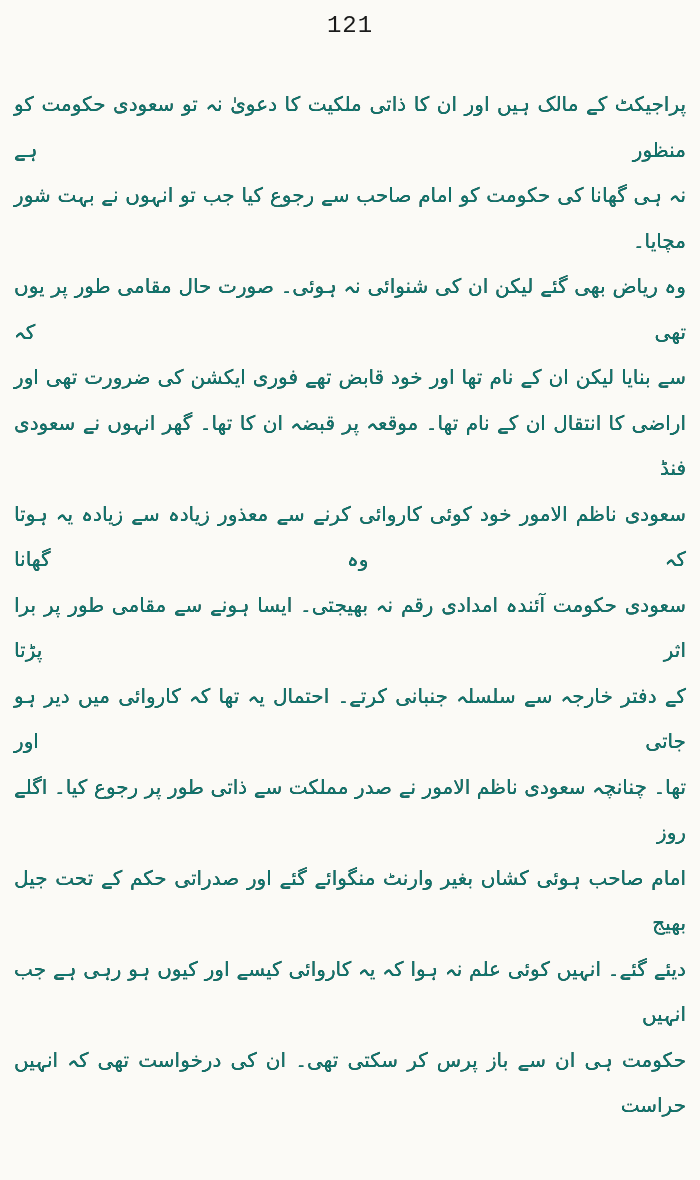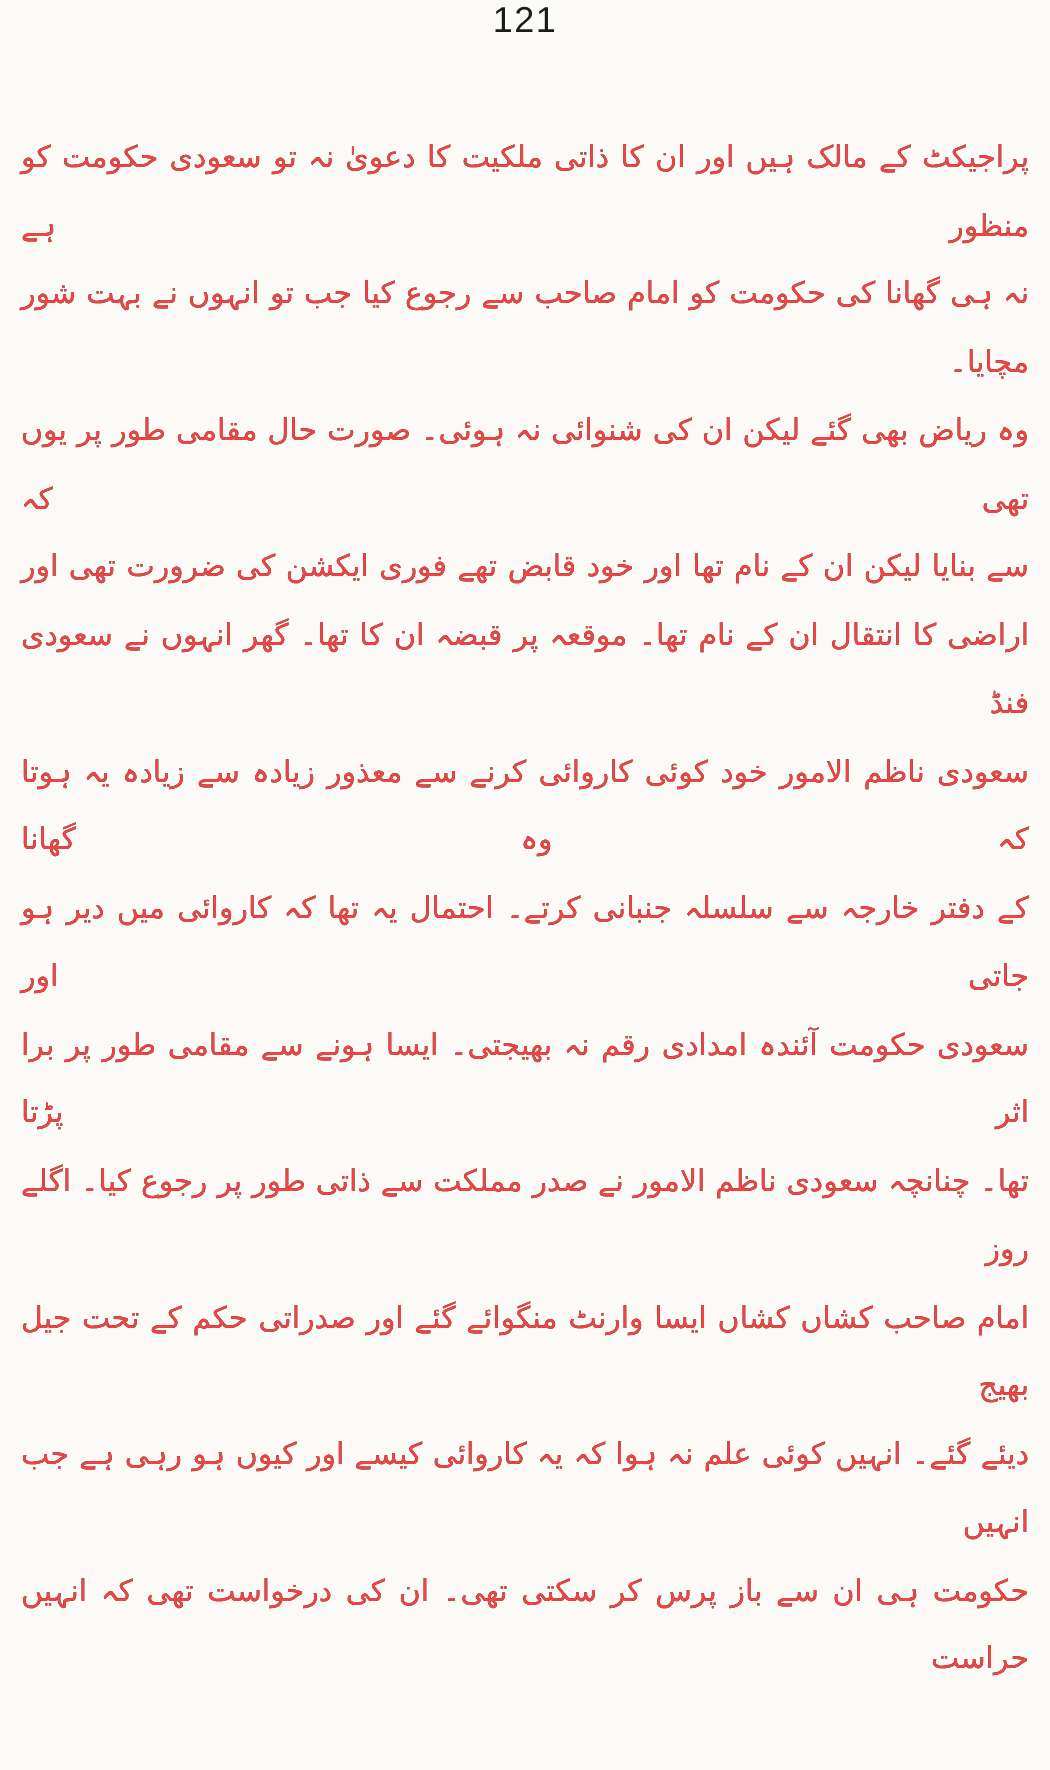--- a/index.html
+++ b/index.html
@@ -13,59 +13,60 @@
     height: 1180px;
     margin: 0 auto;
     background: #fbfaf6;
     color: #141414;
     overflow: hidden;
     box-sizing: border-box;
     font-family: "DejaVu Sans", sans-serif;
   }
   .page-number {
     text-align: center;
-    font-family: Liberation Sans, sans-serif;
+    padding-top: 12px;
+    font-family: Liberation Mono, monospace;
     font-size: 24px;
     letter-spacing: 1px;
     color: #1b1b1b;
   }
   .body-text {
     position: absolute;
     top: 82px;
     right: 14px;
     left: 14px;
     direction: rtl;
     unicode-bidi: embed;
   }
   .text-line {
     direction: rtl;
     text-align: justify;
     text-align-last: justify;
     -moz-text-align-last: justify;
     font-size: 20px;
     line-height: 45.5px;
     white-space: normal;
-    color: #ef4444;
+    color: #0f766e;
     
     text-shadow: 0 0 0.4px #161616;
   }
 </style>
 </head>
 <body>
 
 <div class="scan-page">
   <div class="page-number">121</div>
 
   <div class="body-text">
       <div class="text-line">پراجیکٹ کے مالک ہیں اور ان کا ذاتی ملکیت کا دعویٰ نہ تو سعودی حکومت کو منظور ہے</div>
       <div class="text-line">نہ ہی گھانا کی حکومت کو امام صاحب سے رجوع کیا جب تو انہوں نے بہت شور مچایا۔</div>
       <div class="text-line">وہ ریاض بھی گئے لیکن ان کی شنوائی نہ ہوئی۔ صورت حال مقامی طور پر یوں تھی کہ</div>
       <div class="text-line">سے بنایا لیکن ان کے نام تھا اور خود قابض تھے فوری ایکشن کی ضرورت تھی اور</div>
       <div class="text-line">اراضی کا انتقال ان کے نام تھا۔ موقعہ پر قبضہ ان کا تھا۔ گھر انہوں نے سعودی فنڈ</div>
       <div class="text-line">سعودی ناظم الامور خود کوئی کاروائی کرنے سے معذور زیادہ سے زیادہ یہ ہوتا کہ وہ گھانا</div>
+      <div class="text-line">سعودی حکومت آئندہ امدادی رقم نہ بھیجتی۔ ایسا ہونے سے مقامی طور پر برا اثر پڑتا</div>
       <div class="text-line">کے دفتر خارجہ سے سلسلہ جنبانی کرتے۔ احتمال یہ تھا کہ کاروائی میں دیر ہو جاتی اور</div>
-      <div class="text-line">سعودی حکومت آئندہ امدادی رقم نہ بھیجتی۔ ایسا ہونے سے مقامی طور پر برا اثر پڑتا</div>
       <div class="text-line">تھا۔ چنانچہ سعودی ناظم الامور نے صدر مملکت سے ذاتی طور پر رجوع کیا۔ اگلے روز</div>
-      <div class="text-line">امام صاحب کشاں کشاں ایسا وارنٹ منگوائے گئے اور صدراتی حکم کے تحت جیل بھیج</div>
+      <div class="text-line">امام صاحب ہوئی کشاں بغیر وارنٹ منگوائے گئے اور صدراتی حکم کے تحت جیل بھیج</div>
       <div class="text-line">دیئے گئے۔ انہیں کوئی علم نہ ہوا کہ یہ کاروائی کیسے اور کیوں ہو رہی ہے جب انہیں</div>
       <div class="text-line">حکومت ہی ان سے باز پرس کر سکتی تھی۔ ان کی درخواست تھی کہ انہیں حراست</div>
     </div>
 </div>
 
 </body></html>

